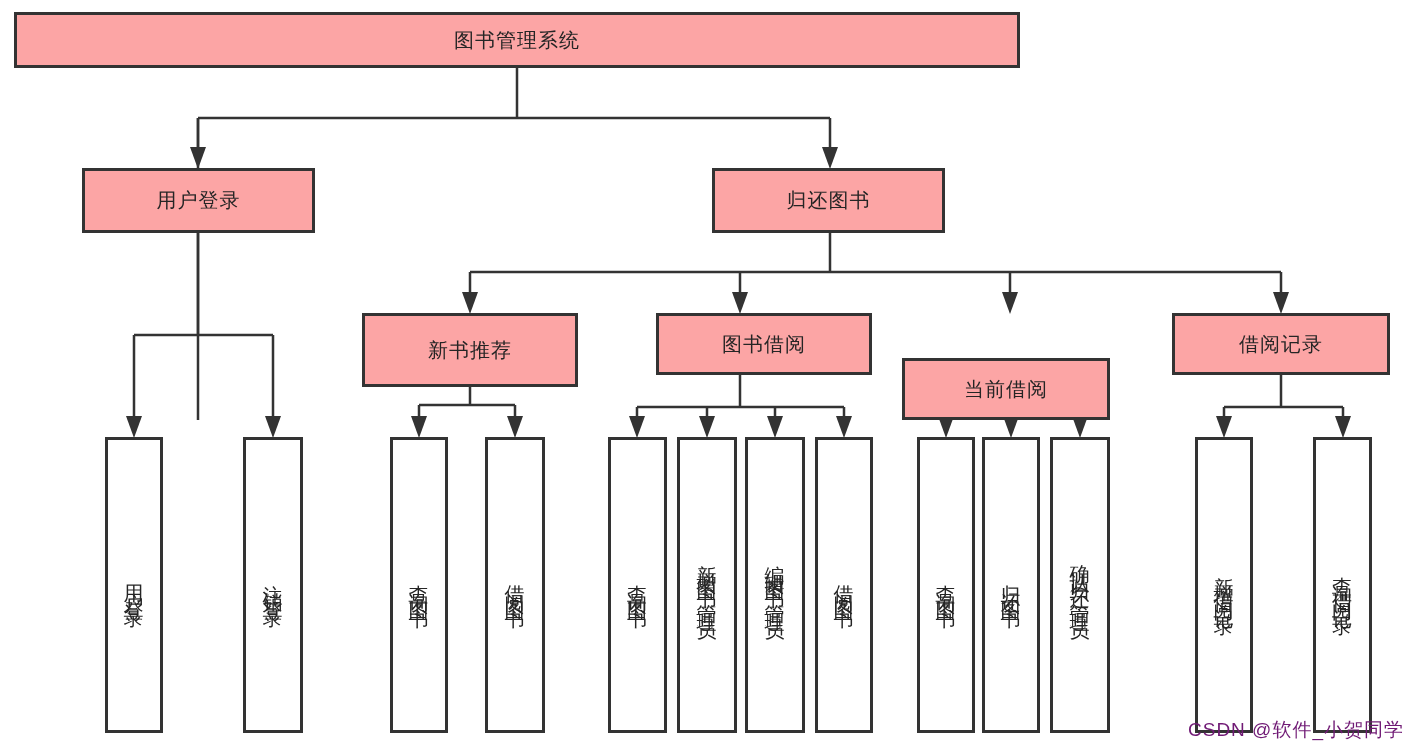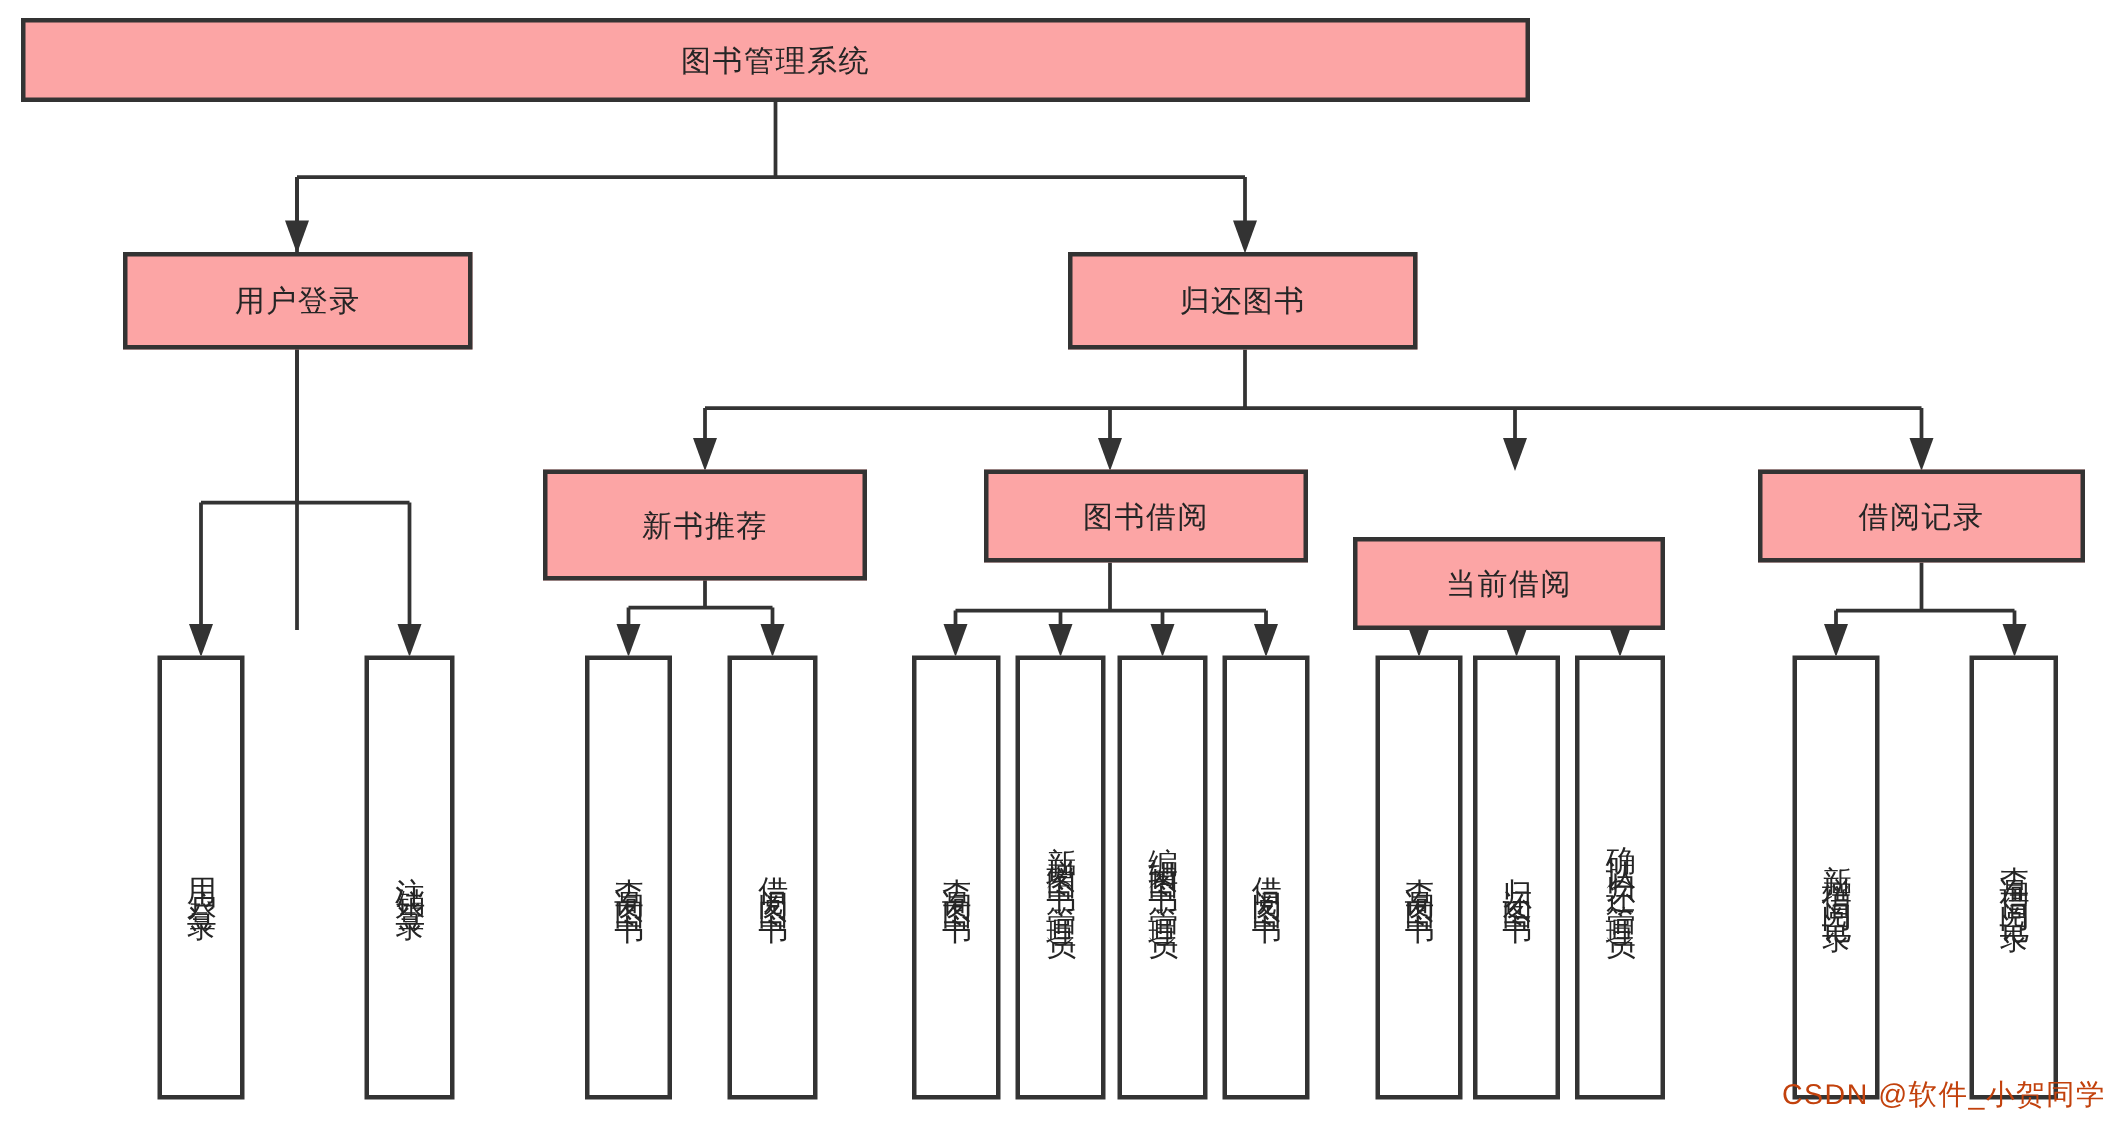--- a/index.html
+++ b/index.html
@@ -75,21 +75,21 @@
   #v-cb2 { left: 982px;  width: 58px; }
   #v-cb3 { left: 1050px; width: 60px; }
   #v-br1 { left: 1195px; width: 58px; }
   #v-br2 { left: 1313px; width: 59px; }
   .watermark {
     position: absolute;
     left: 1188px;
     top: 717px;
     z-index: 5;
     font-size: 19px;
-    color: #c2410c;
+    color: #701a75;
     letter-spacing: 1px;
     white-space: nowrap;
   }
 </style>
 </head>
 <body>
 
 <div class="canvas">
 
   <svg class="connectors" viewBox="0 0 1405 747" xmlns="http://www.w3.org/2000/svg">

